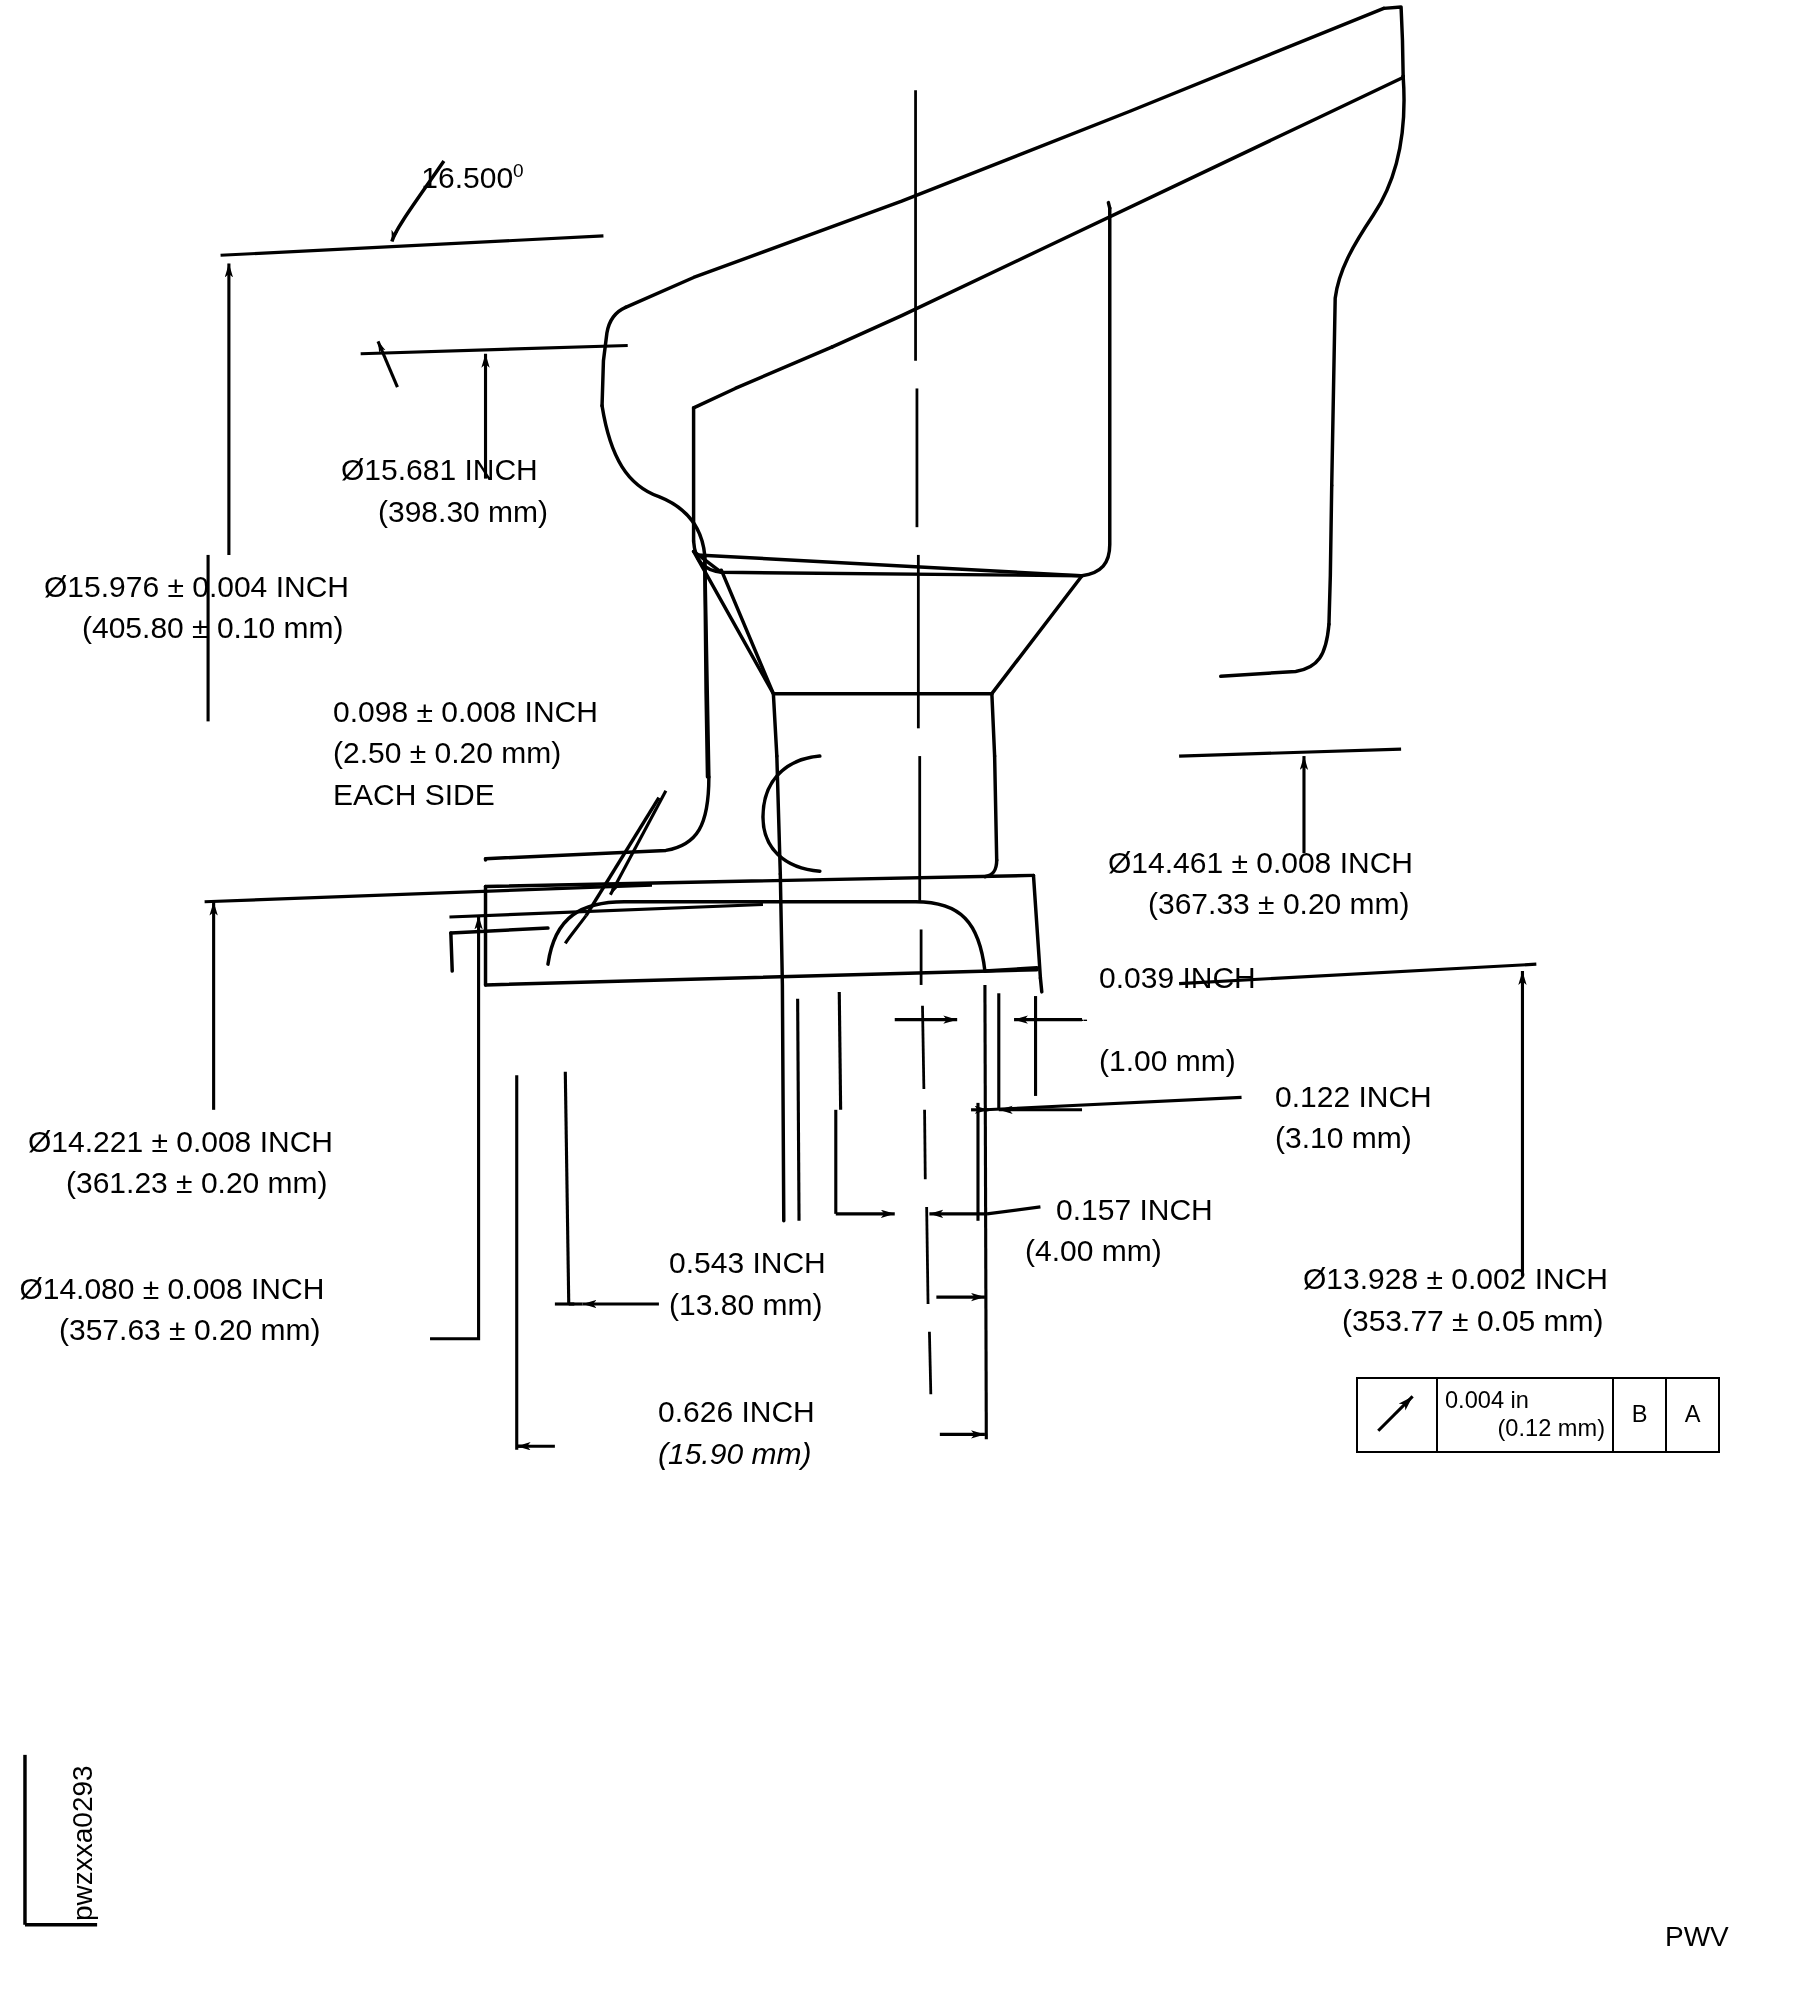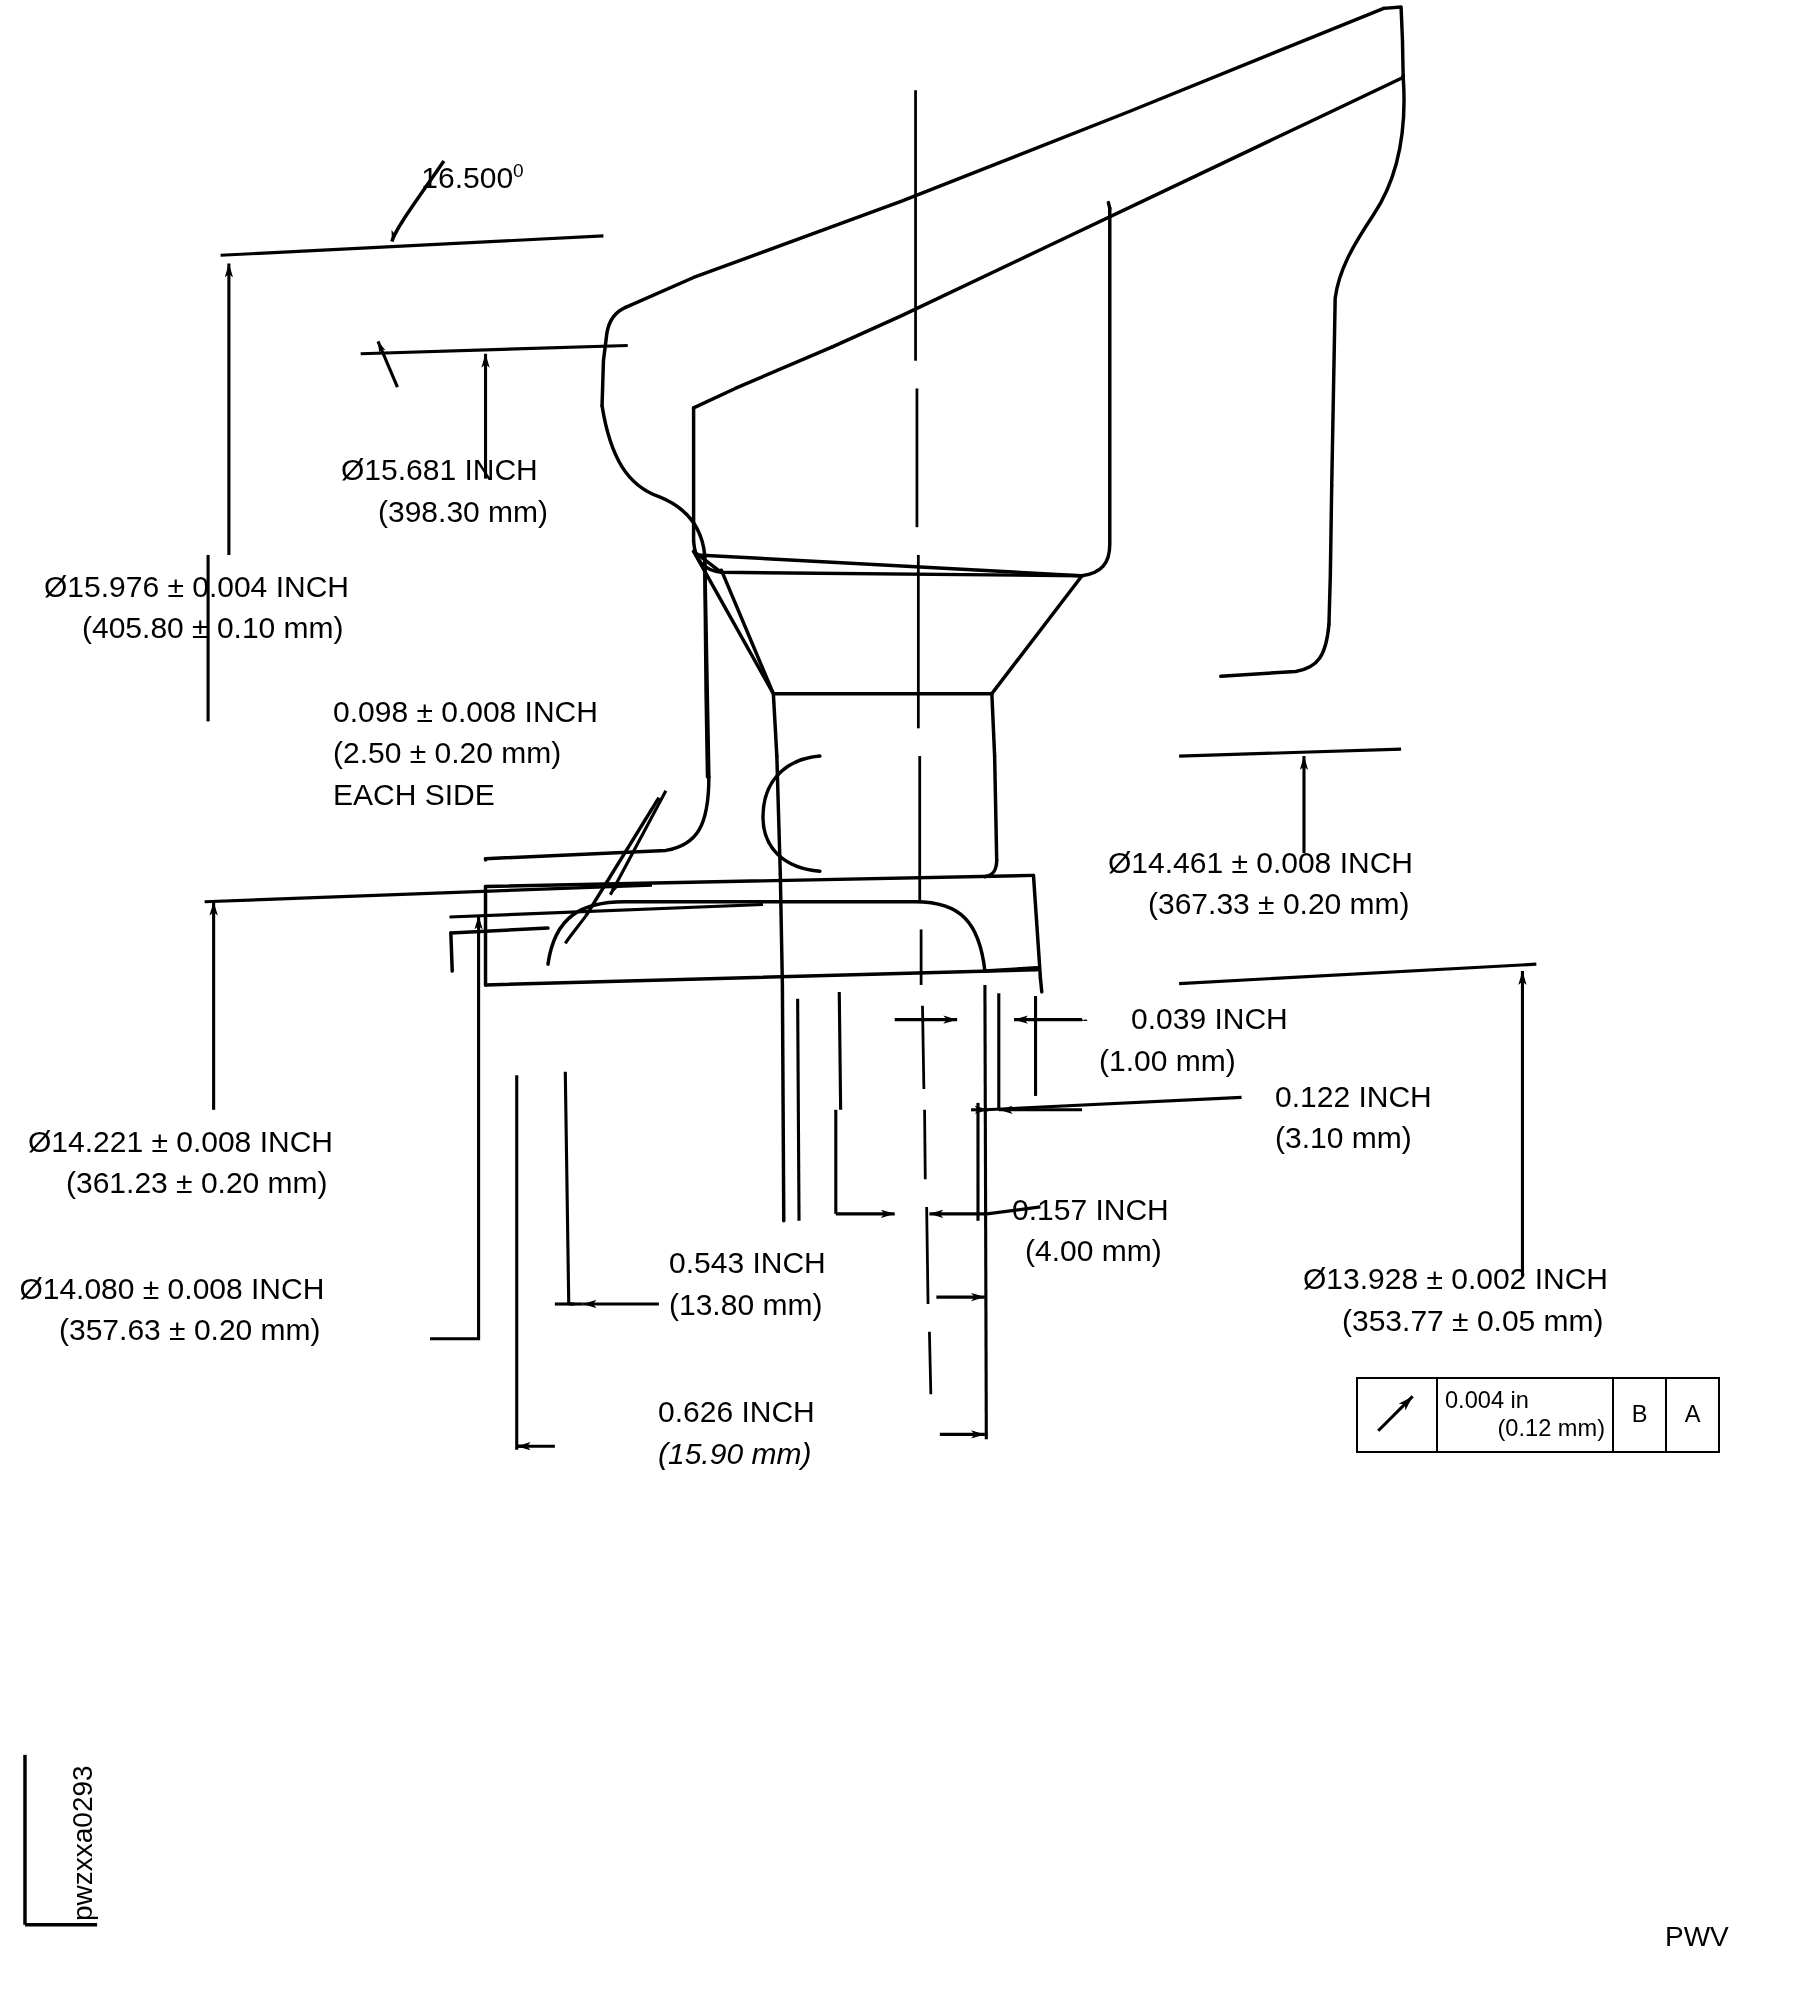--- a/index.html
+++ b/index.html
@@ -176,27 +176,27 @@
 
   <div class="txt dim" style="left:1108px;top:845px;">Ø14.461 ± 0.008 INCH</div>
   <div class="txt dim" style="left:1148px;top:886px;">(367.33 ± 0.20 mm)</div>
 
   <div class="txt dim" style="left:28px;top:1124px;">Ø14.221 ± 0.008 INCH</div>
   <div class="txt dim" style="left:66px;top:1165px;">(361.23 ± 0.20 mm)</div>
 
   <div class="txt dim" style="left:19.4px;top:1271px;">Ø14.080 ± 0.008 INCH</div>
   <div class="txt dim" style="left:59px;top:1312px;">(357.63 ± 0.20 mm)</div>
 
-  <div class="txt dim" style="left:1099px;top:1001px;margin-left:32px;">0.039 INCH</div>
+  <div class="txt dim" style="left:1099px;top:960px;">0.039 INCH</div>
   <div class="txt dim" style="left:1099px;top:1043px;">(1.00 mm)</div>
 
   <div class="txt dim" style="left:1275px;top:1079px;">0.122 INCH</div>
   <div class="txt dim" style="left:1275px;top:1120px;">(3.10 mm)</div>
 
-  <div class="txt dim" style="left:1012px;top:1192px;text-align:center;">0.157 INCH</div>
+  <div class="txt dim" style="left:1056px;top:1192px;text-align:center;">0.157 INCH</div>
   <div class="txt dim" style="left:1025px;top:1233px;">(4.00 mm)</div>
 
   <div class="txt dim" style="left:669px;top:1245px;">0.543 INCH</div>
   <div class="txt dim" style="left:669px;top:1287px;">(13.80 mm)</div>
 
   <div class="txt dim" style="left:658px;top:1394px;text-align:center;">0.626 INCH</div>
   <div class="txt dim" style="left:658px;top:1436px;font-style:italic;">(15.90 mm)</div>
 
   <div class="txt dim" style="left:1303px;top:1261px;">Ø13.928 ± 0.002 INCH</div>
   <div class="txt dim" style="left:1342px;top:1303px;">(353.77 ± 0.05 mm)</div>

